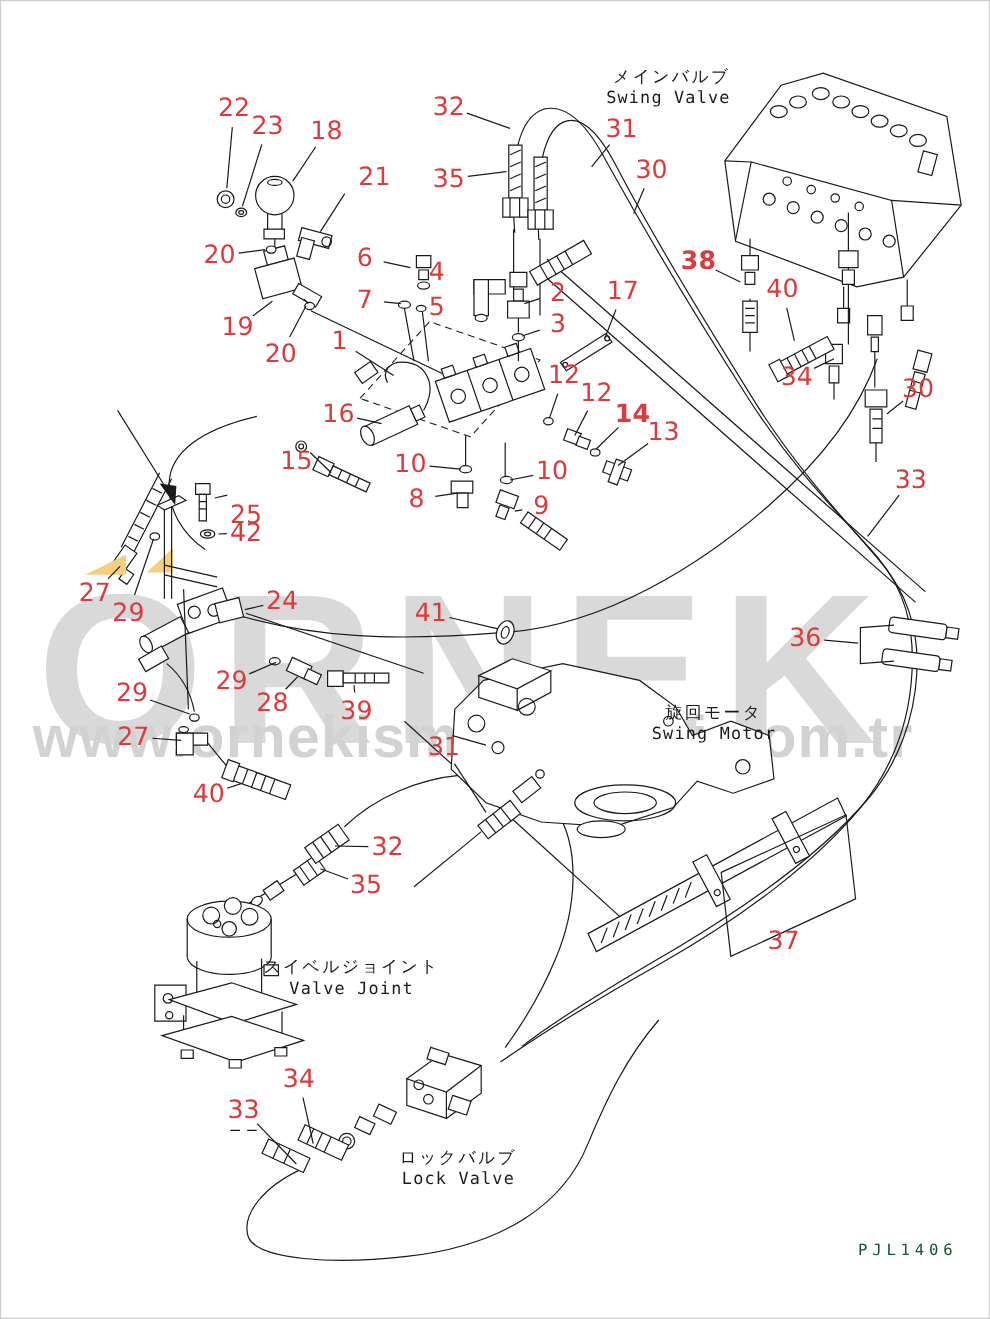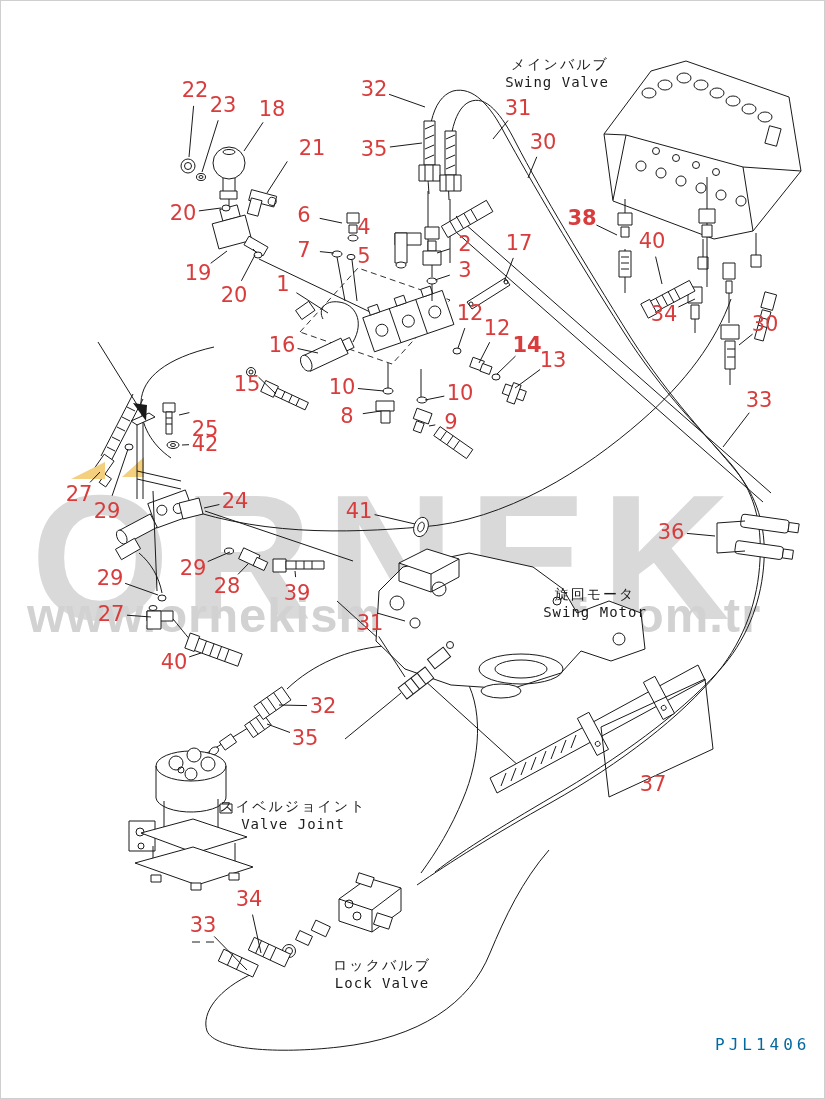--- a/index.html
+++ b/index.html
@@ -22,21 +22,21 @@
   #leaders line{stroke:#1a1a1a;stroke-width:1;}
   
   .callout{position:absolute;transform:translate(-50%,-50%);color:var(--callout,#d83c3c);
            font-family:"DejaVu Sans",sans-serif;font-size:21px;line-height:1;white-space:nowrap;}
   
   .clabel{position:absolute;transform:translateX(-50%);text-align:center;color:#1a1a1a;}
   .clabel .jp{font-size:14px;letter-spacing:2px;line-height:18px;display:block;}
   .clabel .en{font-size:14px;letter-spacing:1px;line-height:18px;display:block;}
   .note{position:absolute;left:38px;top:302px;color:#1a1a1a;}
   .note div{font-size:14px;letter-spacing:1px;line-height:19px;}
-  .drawing-number{position:absolute;left:714px;top:1034px;font-size:16px;letter-spacing:4px;color:#0369a1;}
+  .drawing-number{position:absolute;left:714px;top:1034px;font-size:13px;letter-spacing:4px;color:#14532d;}
 </style>
 </head>
 <body>
 
 <div class="canvas">
 
   <div class="wm-brand">ORNEK</div>
   <div class="wm-url">www.ornekismakinalari.com.tr</div>
 
   <svg class="art" width="825" height="1099" viewBox="0 0 825 1099">

